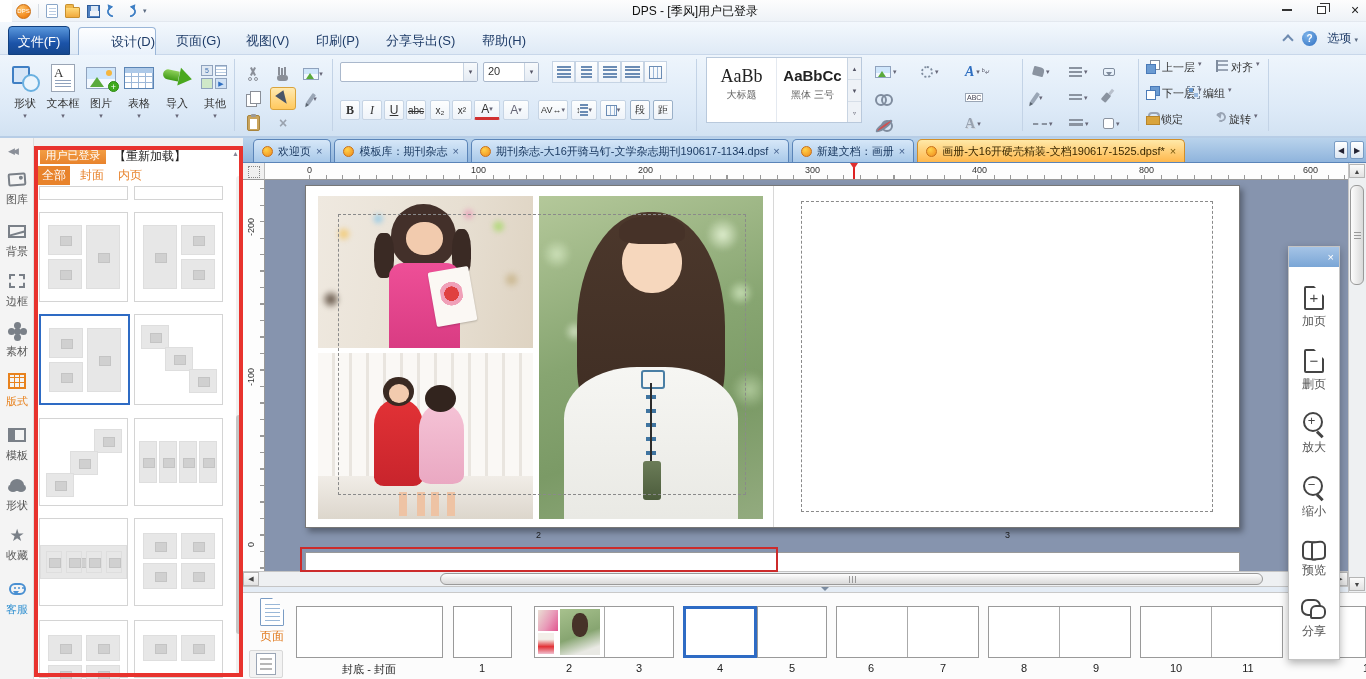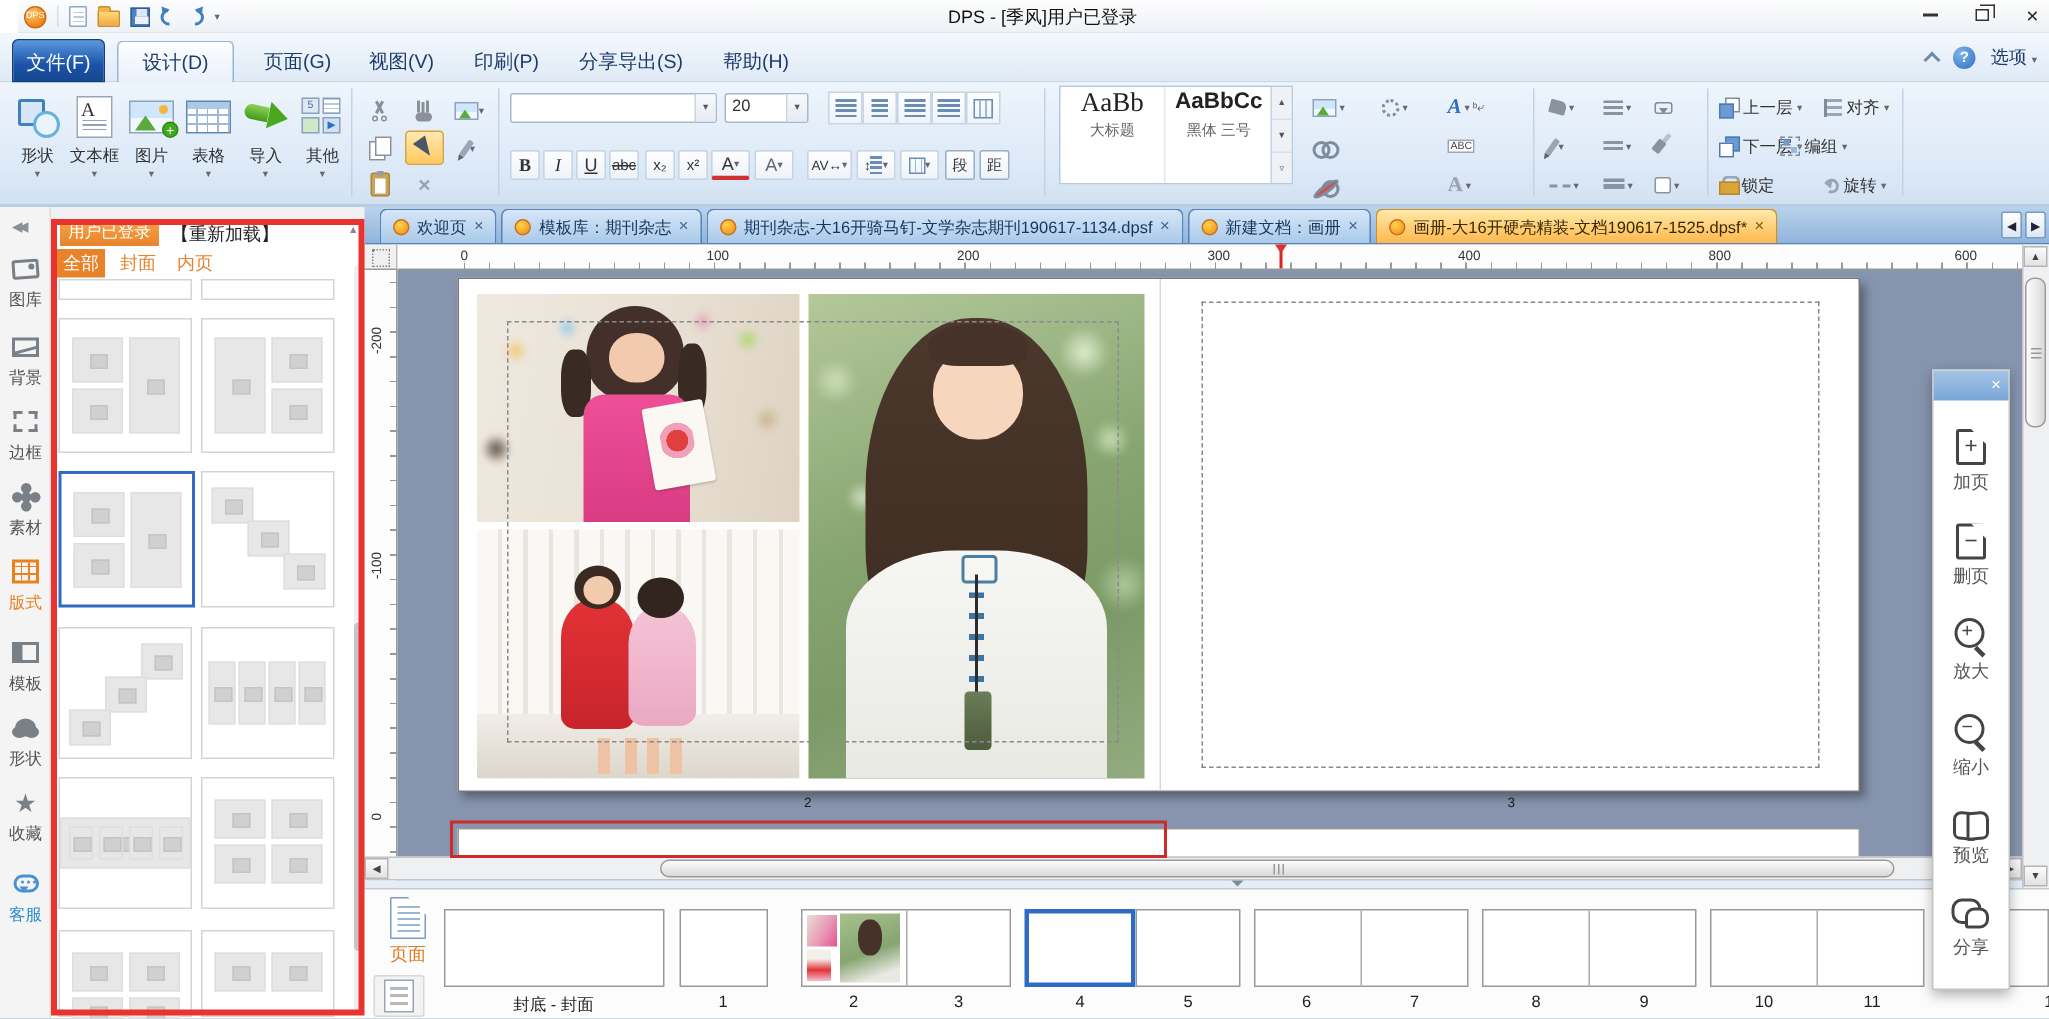--- a/index.html
+++ b/index.html
@@ -26,21 +26,21 @@
 .wtitle{position:absolute;left:0;right:0;top:3px;text-align:center;font-size:12px;color:#111}
 .wmgrp{position:absolute;right:6px;top:0;display:flex}
 .wm{width:34px;height:20px;display:flex;align-items:center;justify-content:center}
 .wm-min i{display:block;width:10px;height:2px;background:#333}
 .wm-res i{display:block;width:9px;height:8px;border:1.5px solid #333;position:relative;background:#fff}
 .wm-res i::before{content:"";position:absolute;left:2px;top:-4px;width:9px;height:8px;border:1.5px solid #333;border-bottom:none;border-left:none}
 .wm-close{font-size:14px;color:#222}
 
 .menubar{left:0;top:22px;width:1366px;height:33px;background:linear-gradient(#f3f8fd,#dfeaf6);border-bottom:1px solid #c8d7ea}
 .filebtn{position:absolute;left:8px;top:4px;width:62px;height:29px;background:linear-gradient(#5a98dd,#1b53a8 60%,#16488f);border:1px solid #12407f;border-radius:4px 4px 0 0;color:#fff;text-align:center;line-height:29px;font-size:13px}
-.designtab{position:absolute;left:78px;top:5px;width:78px;height:28px;background:linear-gradient(#fdfeff,#e9f1fb);border:1px solid #9ab6d8;border-bottom:none;border-radius:4px 4px 0 0;color:#1f3c68;text-align:center;line-height:27px;font-size:13px}
+.designtab{position:absolute;left:78px;top:5px;width:78px;height:28px;background:linear-gradient(#fdfeff,#e9f1fb);border:1px solid #9ab6d8;border-bottom:none;border-radius:4px 4px 0 0;color:#1f3c68;text-align:right;line-height:27px;font-size:13px}
 .mitem{position:absolute;top:5px;height:28px;line-height:28px;font-size:13px;color:#1f3c68;padding:0 8px}
 .mright{position:absolute;right:8px;top:8px;display:flex;align-items:center;gap:10px}
 .chevup{width:8px;height:8px;border-left:2px solid #6e8bb0;border-top:2px solid #6e8bb0;transform:rotate(45deg);margin-top:3px}
 .helpic{width:15px;height:15px;border-radius:50%;background:radial-gradient(circle at 35% 30%,#7db4ea,#2f6fc1);color:#fff;font-size:10px;font-weight:bold;display:flex;align-items:center;justify-content:center}
 .optlbl{font-size:12px;color:#1f3c68}
 
 .ribbon{left:0;top:55px;width:1366px;height:83px;background:linear-gradient(#eef5fc,#dce9f7 70%,#d2e2f2);border-bottom:2px solid #b7cde6}
 .gsep{position:absolute;top:4px;width:1px;height:72px;background:#c3d3e6}
 .insgrp{position:absolute;left:6px;top:58px;display:flex}
 .insitem{width:38px;display:flex;flex-direction:column;align-items:center}
@@ -90,21 +90,21 @@
 .i-pics{width:16px;height:12px;border:1px solid #8fa2bd;background:linear-gradient(#cfe6fb 0 55%,#f2f8ff 55%);position:relative}
 .i-pics::before{content:"";position:absolute;left:2px;bottom:0;border-left:4px solid transparent;border-right:4px solid transparent;border-bottom:6px solid #5aaa3c}
 .combo{position:absolute;height:20px;background:#fff;border:1px solid #aab8cc;border-radius:2px;font-size:11px;color:#333;padding:2px 4px}
 .combo .ca{position:absolute;right:0;top:0;width:14px;height:18px;border-left:1px solid #c8d4e2;background:linear-gradient(#f8fafc,#e4ebf3);font-size:7px;color:#556;text-align:center;line-height:18px}
 .albtn{width:23px;height:22px;border:1px solid #c6d4e4;background:linear-gradient(#fdfefe,#eef3f9);display:flex;align-items:center;justify-content:center}
 .i-al{width:14px;height:12px;background:repeating-linear-gradient(180deg,#6b8cb4 0 2px,transparent 2px 3.5px)}
 .i-colpg{width:13px;height:13px;border:1px solid #6b8cb4;background:repeating-linear-gradient(90deg,transparent 0 3px,#9db8d8 3px 4px)}
 .fbtn{position:absolute;height:20px;min-width:20px;border:1px solid #c6d4e4;background:linear-gradient(#fdfefe,#eef3f9);border-radius:2px;display:flex;align-items:center;justify-content:center;font-size:12px;color:#333}
 .stylebox{position:absolute;left:706px;top:57px;width:156px;height:66px;background:#fff;border:1px solid #b9c9dc;overflow:hidden}
 .strow{display:flex;height:52px}
-.stcell{width:70px;border-right:1px solid #e4e9f0;display:flex;flex-direction:column;align-items:center;}
+.stcell{width:70px;border-right:1px solid #e4e9f0;display:flex;flex-direction:column;align-items:center;justify-content:center}
 .stsample{font-size:18px;font-family:"Liberation Serif",serif;color:#222;line-height:20px}
 .stname{font-size:10px;color:#666;margin-top:2px}
 .stscroll{position:absolute;right:0;top:0;width:14px;height:66px;border-left:1px solid #c8d4e2;background:#eef2f7;display:flex;flex-direction:column}
 .stscroll span{flex:1;display:flex;align-items:center;justify-content:center;font-size:6px;color:#556;border-bottom:1px solid #d6dee8}
 .egrp .ebtn{position:absolute;width:40px;height:23px;display:flex;align-items:center;justify-content:flex-start;gap:2px;padding-left:3px;color:#7f8c9e}
 .e-gear{width:12px;height:12px;border:2px dotted #7f8c9e;border-radius:50%}
 .e-A1{font-size:14px;font-weight:bold;font-style:italic;color:#2f6fc1;font-family:"Liberation Serif",serif}
 .e-A2{font-size:14px;font-weight:bold;color:#98a2b0;text-shadow:1px 1px 0 #d0d6de;font-family:"Liberation Serif",serif}
 .e-abc{font-size:7px;border:1px solid #9aa5b5;padding:0 1px;color:#445;background:#fff}
 .e-link{position:relative;width:14px;height:10px}
@@ -113,21 +113,21 @@
 .e-unlink::before{content:"";position:absolute;left:-1px;top:4px;width:16px;height:2px;background:#d05050;transform:rotate(-35deg);z-index:2}
 .e-fill{width:11px;height:9px;background:#8a93a0;transform:rotate(15deg);border-radius:1px 4px 1px 1px}
 .e-bars{width:13px;height:10px;background:repeating-linear-gradient(180deg,#8a93a0 0 2px,transparent 2px 4px)}
 .e-call{width:12px;height:8px;border:1.5px solid #7f8c9e;border-radius:2px;position:relative}
 .e-call::after{content:"";position:absolute;left:2px;bottom:-4px;border:3px solid transparent;border-top:4px solid #7f8c9e}
 .e-brush{width:6px;height:9px;background:#8a93a0;border-radius:1px;transform:rotate(40deg);position:relative}
 .e-brush::after{content:"";position:absolute;left:1.5px;top:-6px;width:3px;height:6px;background:#b8c0cc}
 .e-dash{width:14px;height:0;border-top:2px dashed #8a93a0}
 .e-lines{width:14px;height:9px;background:linear-gradient(#8a93a0 0 2px,transparent 2px 4px,#8a93a0 4px 7px,transparent 7px)}
 .e-sq{width:11px;height:11px;border:1.5px solid #8a93a0;border-radius:2px;background:#fff}
-.arrgrp .abtn{position:absolute;height:23px;display:flex;align-items:center;gap:3px;font-size:11px;color:#333}
+.arrgrp .abtn{position:absolute;height:23px;display:flex;align-items:flex-start;gap:3px;font-size:11px;color:#333}
 .a-layer{position:relative;width:13px;height:13px}
 .a-layer::before{content:"";position:absolute;left:4px;top:0;width:8px;height:8px;border:1px solid #7f8c9e;background:#fff}
 .a-layer::after{content:"";position:absolute;left:0;top:4px;width:8px;height:8px;border:1px solid #4a7ab8;background:#6b9bd2}
 .a-layer.back::after{background:#fff}
 .a-layer.back::before{background:#6b9bd2;border-color:#4a7ab8}
 .a-lock{position:relative;width:12px;height:13px}
 .a-lock::before{content:"";position:absolute;left:2px;top:0;width:8px;height:7px;border:2px solid #9aa5b5;border-bottom:none;border-radius:4px 4px 0 0}
 .a-lock::after{content:"";position:absolute;left:0;bottom:0;width:12px;height:7px;background:#d9a43c;border:1px solid #b8852a}
 .a-align{width:12px;height:12px;border-left:2px solid #7f8c9e;background:repeating-linear-gradient(180deg,#9aa5b5 0 2px,transparent 2px 4.5px)}
 .a-group{width:13px;height:13px;border:1px dashed #7f8c9e;position:relative}

